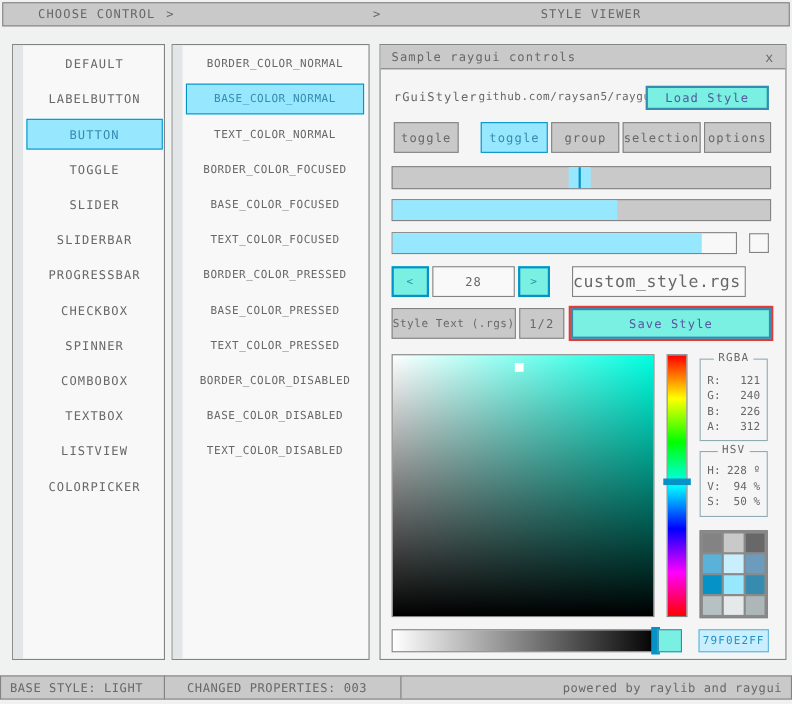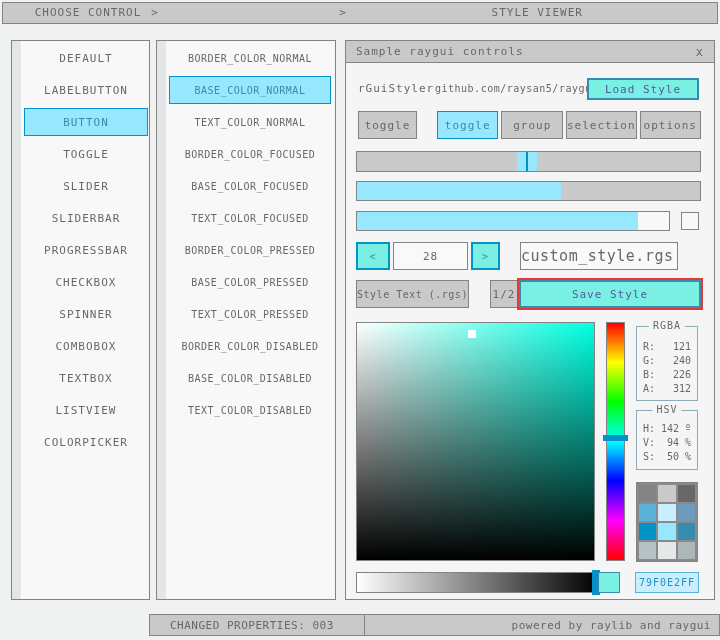--- a/index.html
+++ b/index.html
@@ -97,21 +97,21 @@
     display:flex; align-items:center; justify-content:center; font-size:11px; letter-spacing:1px;
   }
   .text-input {
     position:absolute; left:174px; top:0; width:158px; height:28px;
     background:#F9F9F9; border:1px solid #838383;
     display:flex; align-items:center; padding-left:0; font-size:15px; letter-spacing:0.5px;
   }
 
   .style-row { position:absolute; left:0; top:216px; width:100%; height:28px; }
   .btn-style-text { position:absolute; left:10px; top:0; width:113px; height:28px; font-size:10px; letter-spacing:0.5px; }
-  .btn-pager { position:absolute; left:144px; top:0; width:28px; height:28px; }
+  .btn-pager { position:absolute; left:126px; top:0; width:41px; height:28px; }
 
   .sv-square {
     position:absolute; left:10px; top:258px; width:239px; height:239px;
     border:1px solid #838383;
     background: linear-gradient(to top, #000, rgba(0,0,0,0)),
                 linear-gradient(to right, #fff, #00FFE1);
   }
   .sv-selector { position:absolute; width:8px; height:8px; background:#FFFFFF; }
 
   .hue-bar {
@@ -285,21 +285,21 @@
             <span>312</span>
           </div>
         </div>
       </div>
 
       <div class="groupbox gb-hsv">
         <span class="gb-title">HSV</span>
         <div class="gb-rows">
           <div class="gb-row">
             <span>H:</span>
-            <span>142 º</span>
+            <span>228 º</span>
           </div>
           <div class="gb-row">
             <span>V:</span>
             <span>94 %</span>
           </div>
           <div class="gb-row">
             <span>S:</span>
             <span>50 %</span>
           </div>
         </div>
@@ -322,16 +322,17 @@
 
       <div class="value-bar">
         <div class="vb-handle" style="left: 97.5%;"></div>
       </div>
       <div class="current-swatch" style="background-color: rgb(121, 240, 226);"></div>
       <div class="hex-box">79F0E2FF</div>
 
     </div>
   </div>
 
+  <div class="status-box status-left">BASE STYLE: LIGHT</div>
   <div class="status-box status-mid">CHANGED PROPERTIES: 003</div>
   <div class="status-box status-right">powered by raylib and raygui</div>
 
 </div>
 
 </body></html>

